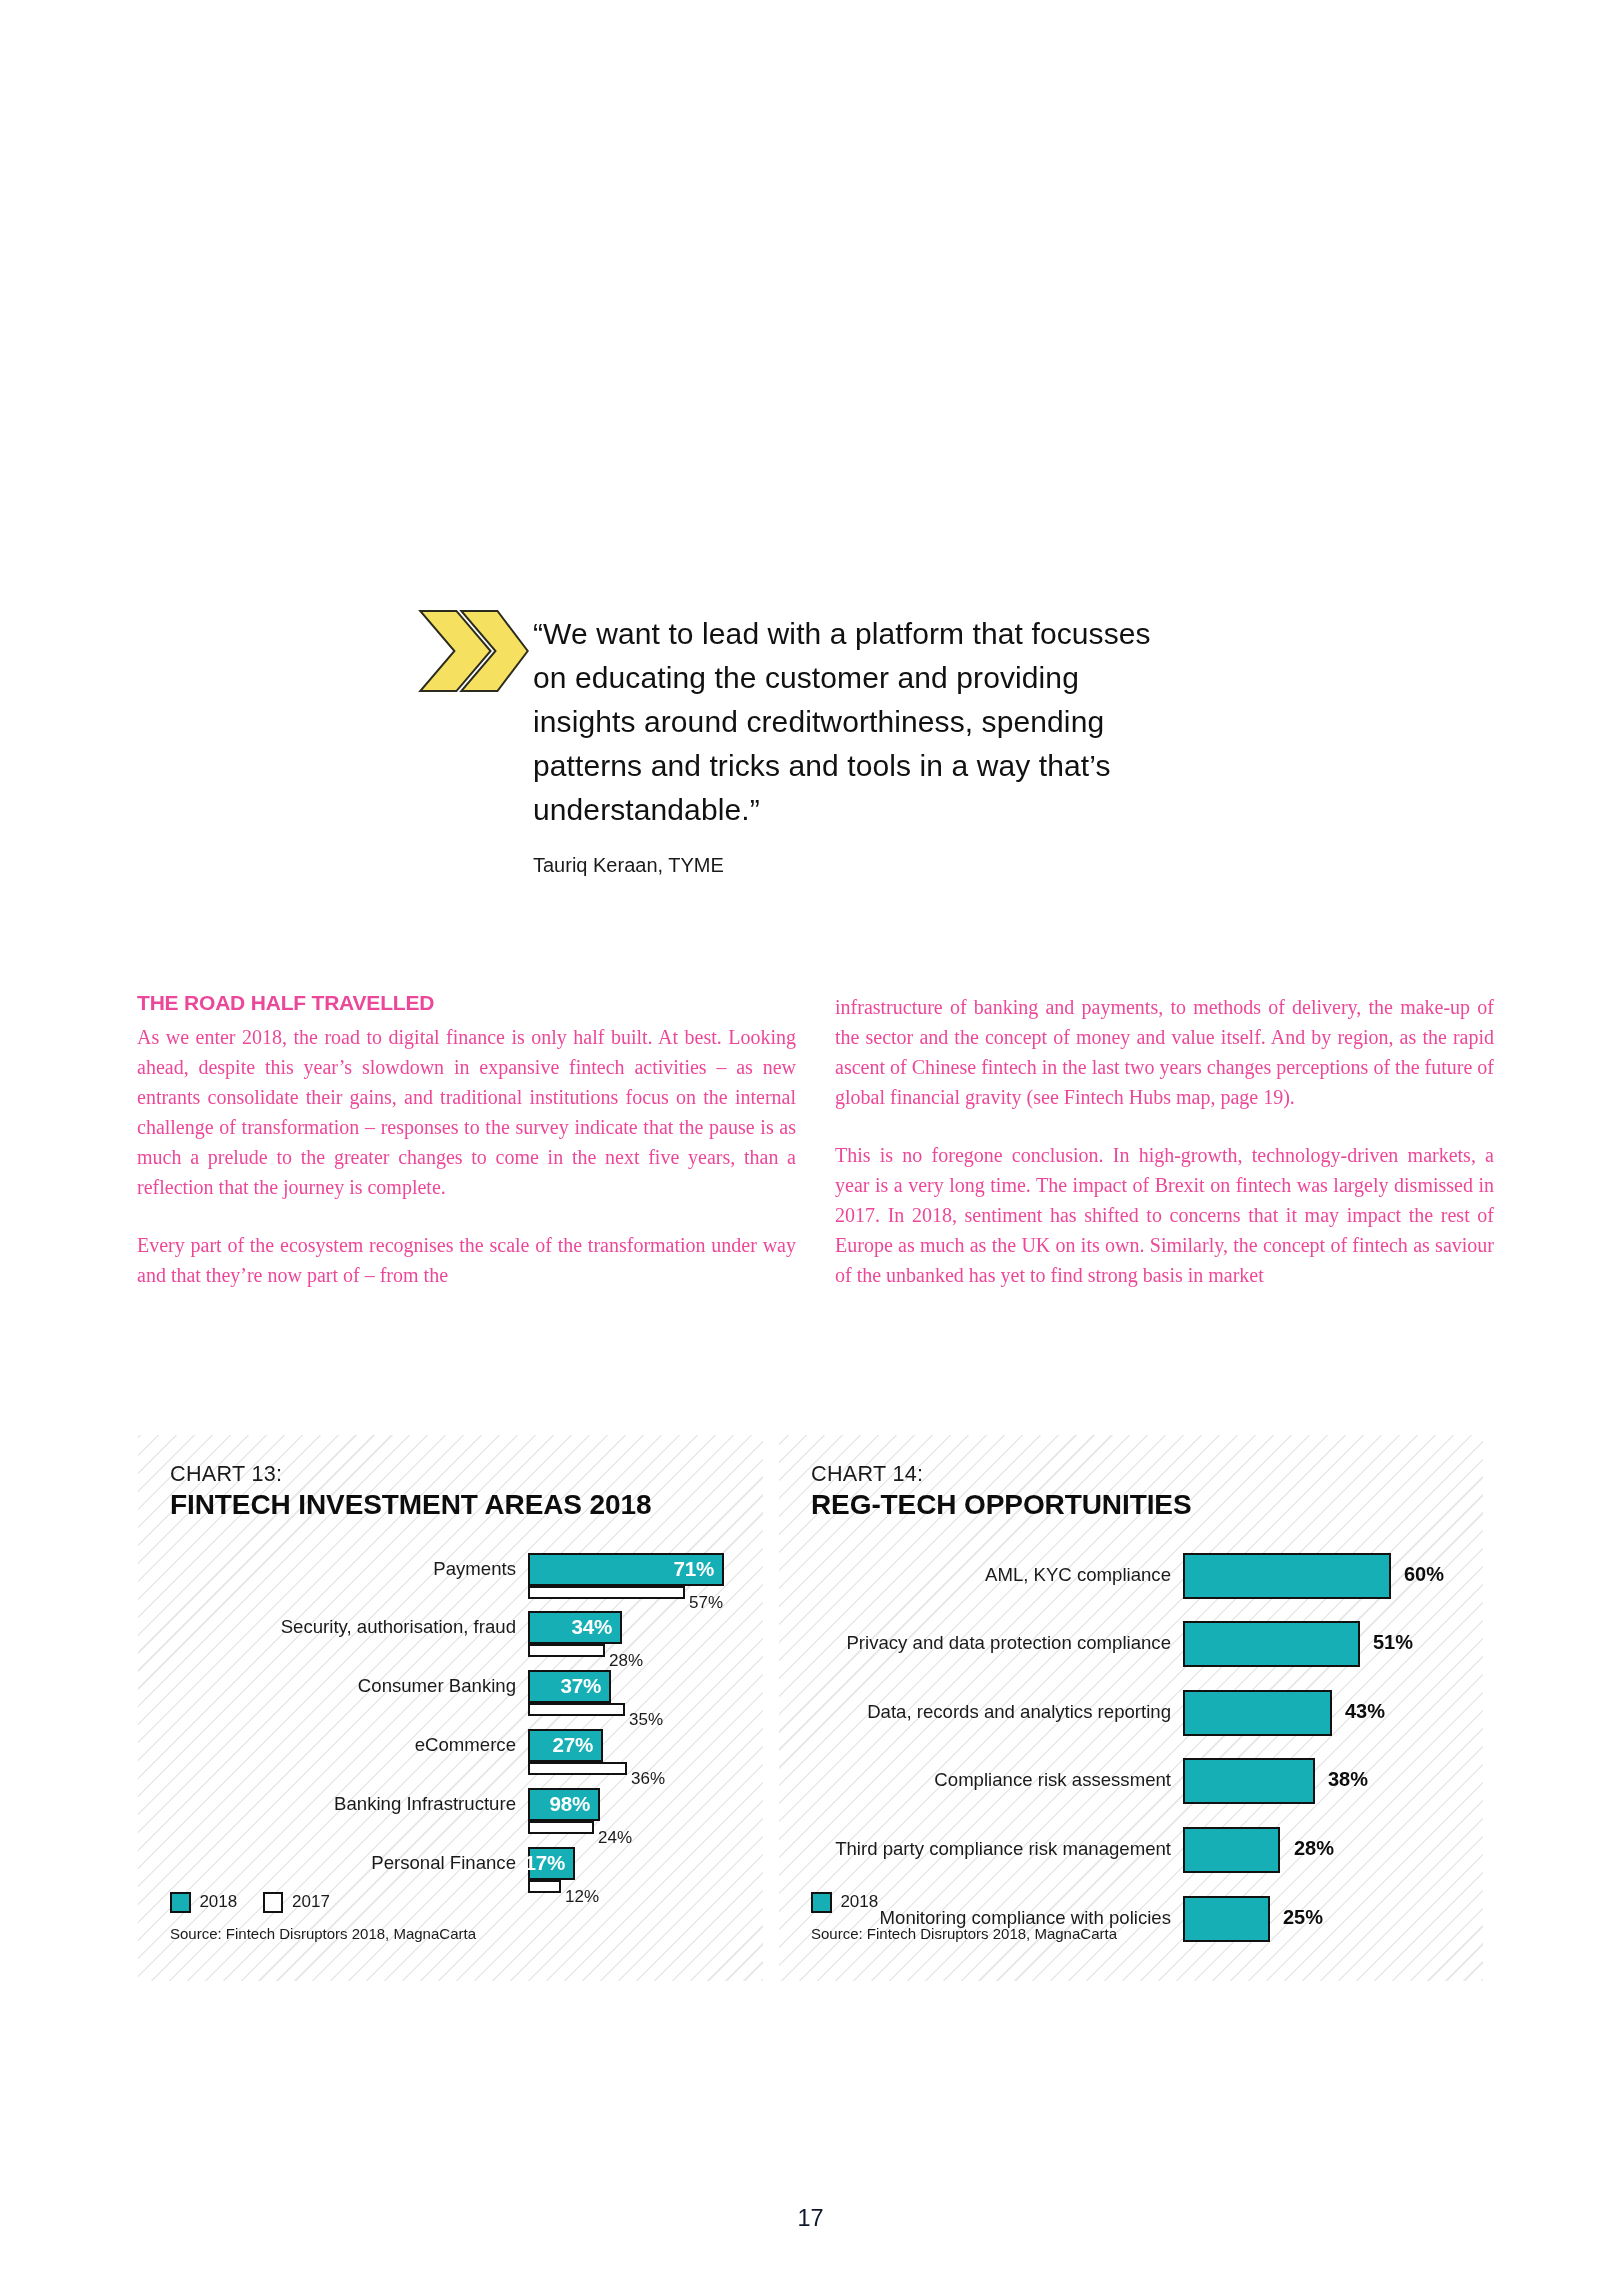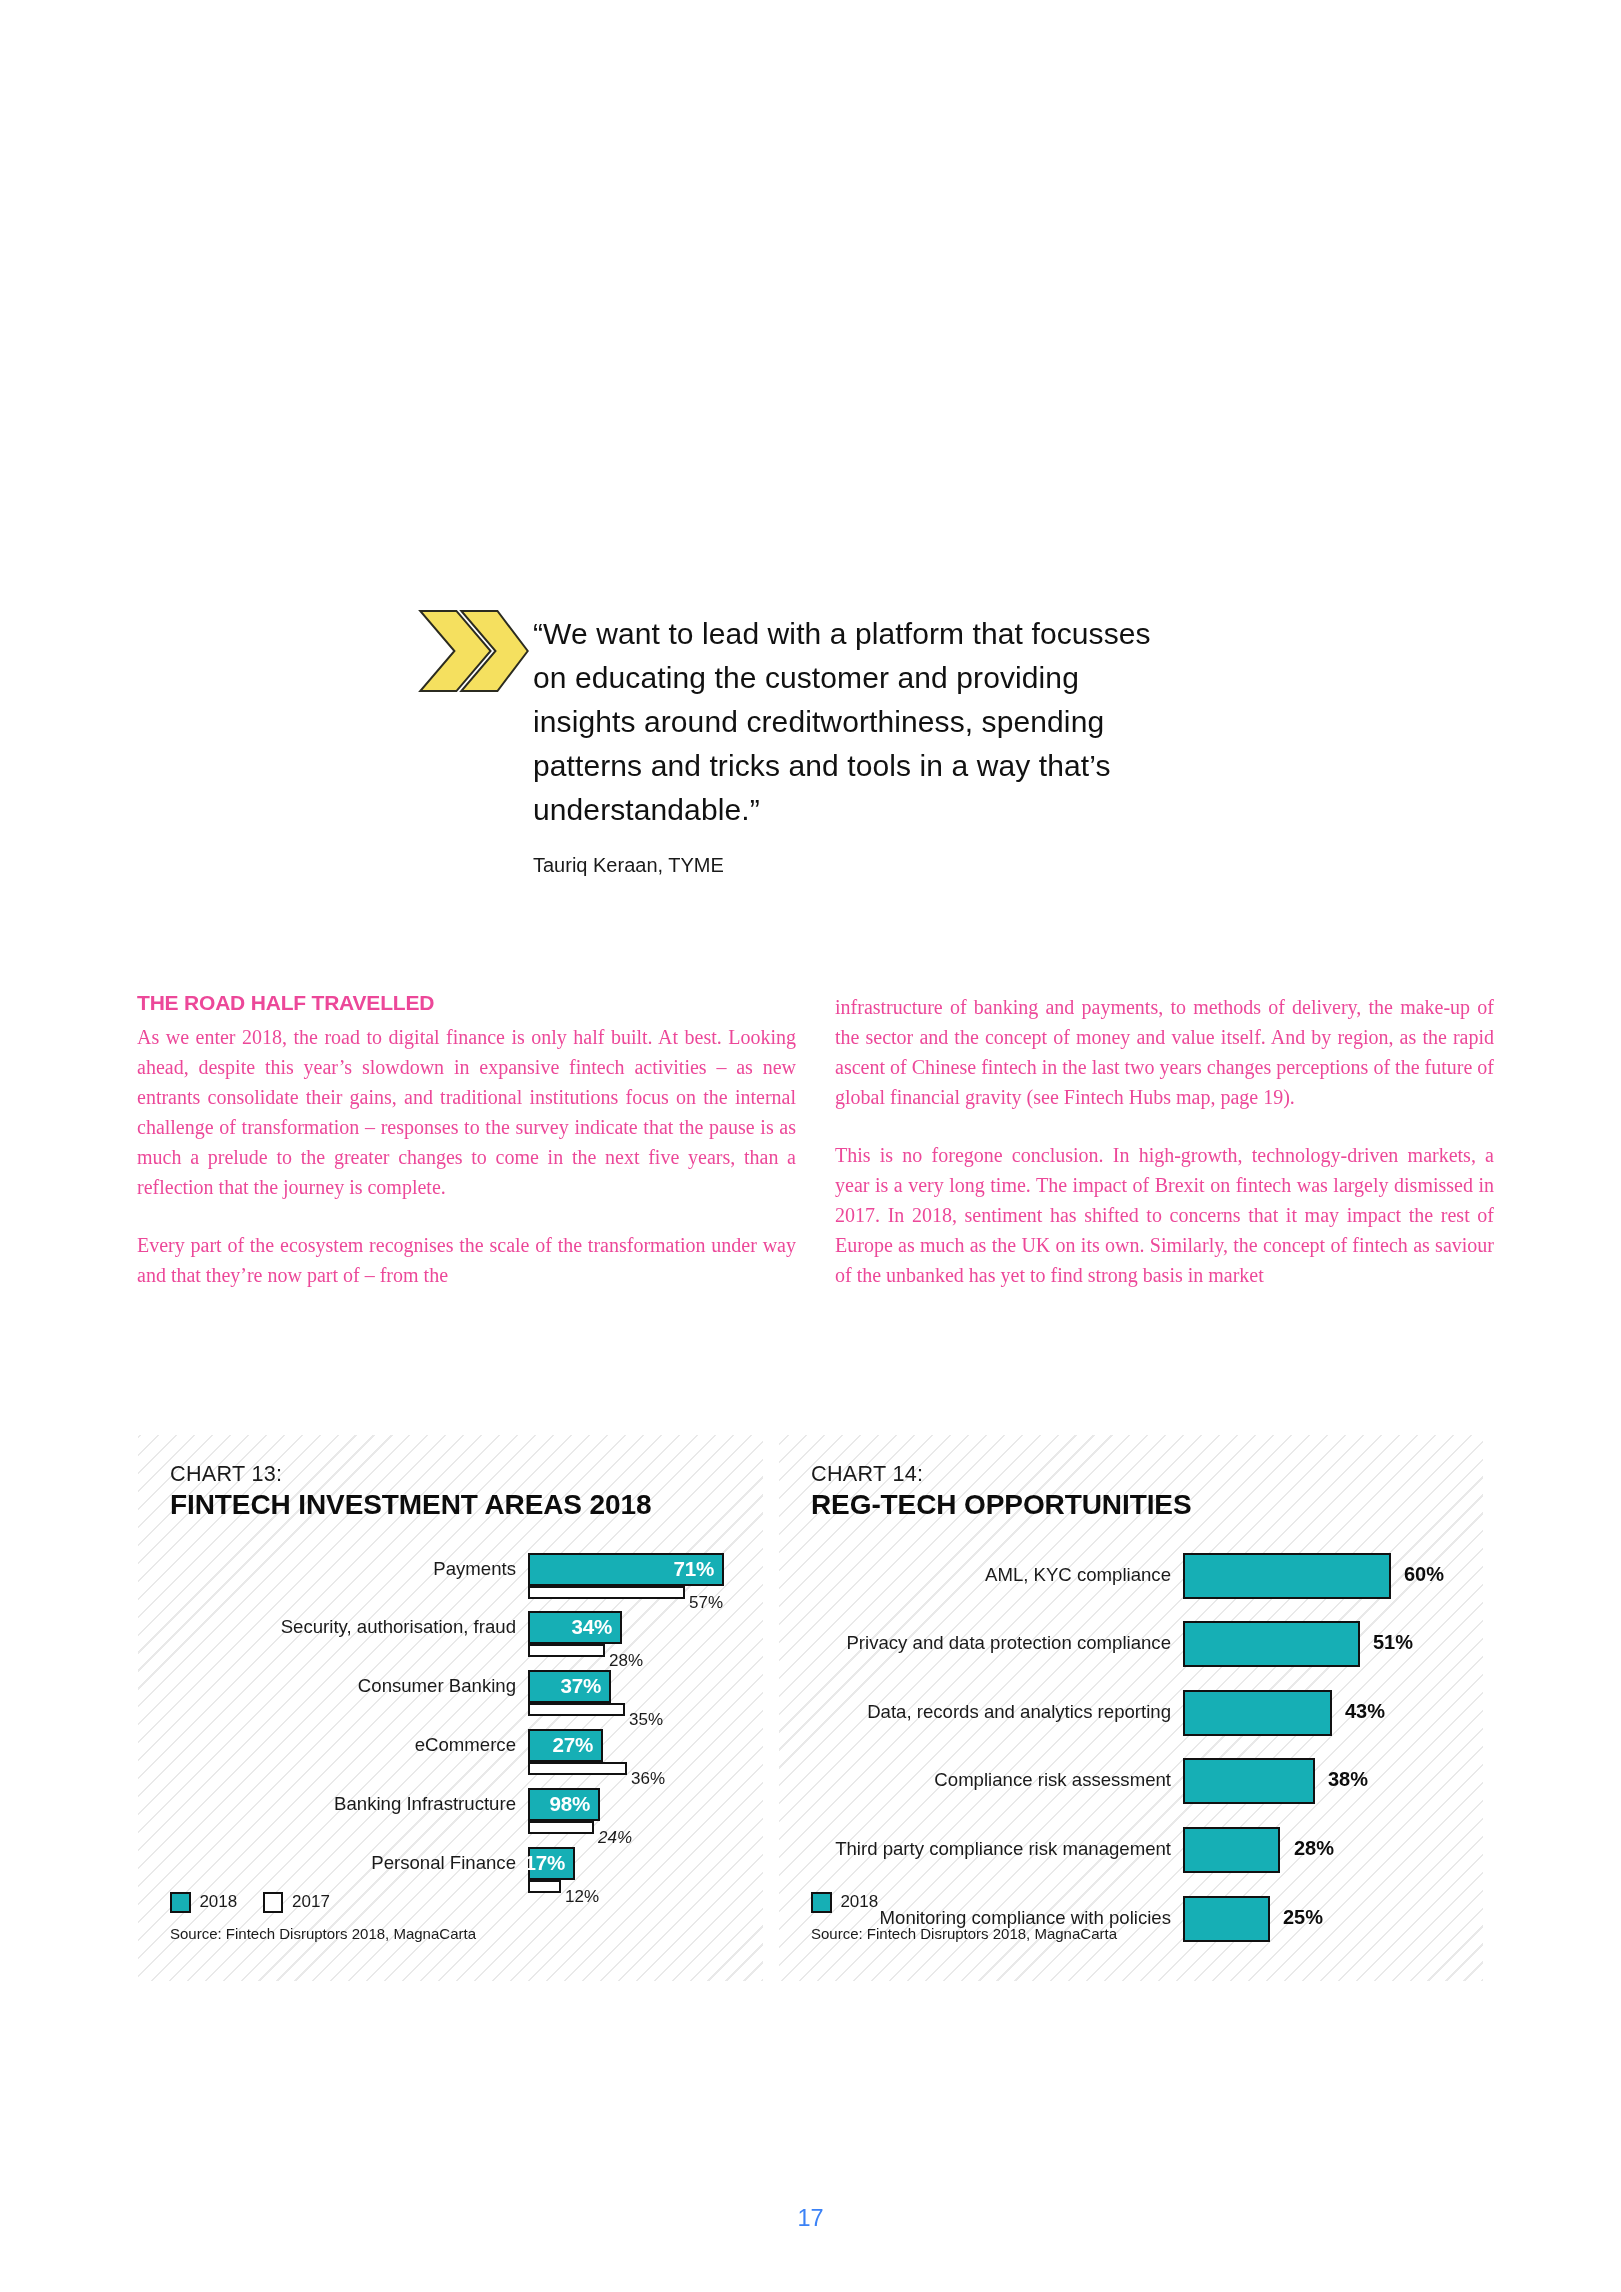--- a/index.html
+++ b/index.html
@@ -125,21 +125,21 @@
   .sw-2017{ background:#ffffff; }
   .legend-label{ font-size:17px; color:#1a1a1a; }
   .source{
     position:absolute; left:32px;
     font-size:15px; color:#1a1a1a;
   }
 
   
   .page-number{
     position:absolute; left:0; top:2205px; width:100%;
-    text-align:center; font-size:23.5px; color:#3b82f6;
+    text-align:center; font-size:23.5px; color:#0f172a;
   }
 </style>
 </head>
 <body>
 
 <div class="quote-block">
   <svg class="chevrons" viewBox="0 0 115 88">
     <polygon points="3,3 40,3 75,44 40,85 3,85 38,44" fill="#F5E05F" stroke="#2b2b20" stroke-width="2"></polygon>
     <polygon points="45,3 82,3 113,44 82,85 45,85 80,44" fill="#F5E05F" stroke="#2b2b20" stroke-width="2"></polygon>
   </svg>
@@ -188,21 +188,21 @@
         <div class="bar" style="left: 390px; top: 0px; width: 75px; height: 33px;"></div>
         <div class="val-in" style="left: 455px; top: 3.9px; transform: translateX(-100%);">27%</div>
         <div class="bar-prev" style="left: 390px; top: 33px; width: 99px; height: 12.7px;"></div>
         <div class="val-out-prev" style="left: 493px; top: 40px;">36%</div>
       </div>
       <div class="row" style="top: 353px;">
         <div class="row-label" style="left: 0px; width: 378px; top: 4.9px;">Banking Infrastructure</div>
         <div class="bar" style="left: 390px; top: 0px; width: 72px; height: 33px;"></div>
         <div class="val-in" style="left: 452px; top: 3.9px; transform: translateX(-100%);">98%</div>
         <div class="bar-prev" style="left: 390px; top: 33px; width: 66px; height: 12.7px;"></div>
-        <div class="val-out-prev" style="left: 460px; top: 40px; font-style: italic;">24%</div>
+        <div class="val-out-prev" style="left: 460px; top: 40px;">24%</div>
       </div>
       <div class="row" style="top: 412px;">
         <div class="row-label" style="left: 0px; width: 378px; top: 4.9px;">Personal Finance</div>
         <div class="bar" style="left: 390px; top: 0px; width: 47px; height: 33px;"></div>
         <div class="val-in" style="left: 427px; top: 3.9px; transform: translateX(-100%);">17%</div>
         <div class="bar-prev" style="left: 390px; top: 33px; width: 33px; height: 12.7px;"></div>
         <div class="val-out-prev" style="left: 427px; top: 40px;">12%</div>
       </div>
     </div>
   <div class="legend" id="legend-13" style="top: 457px;"><span class="legend-item">

